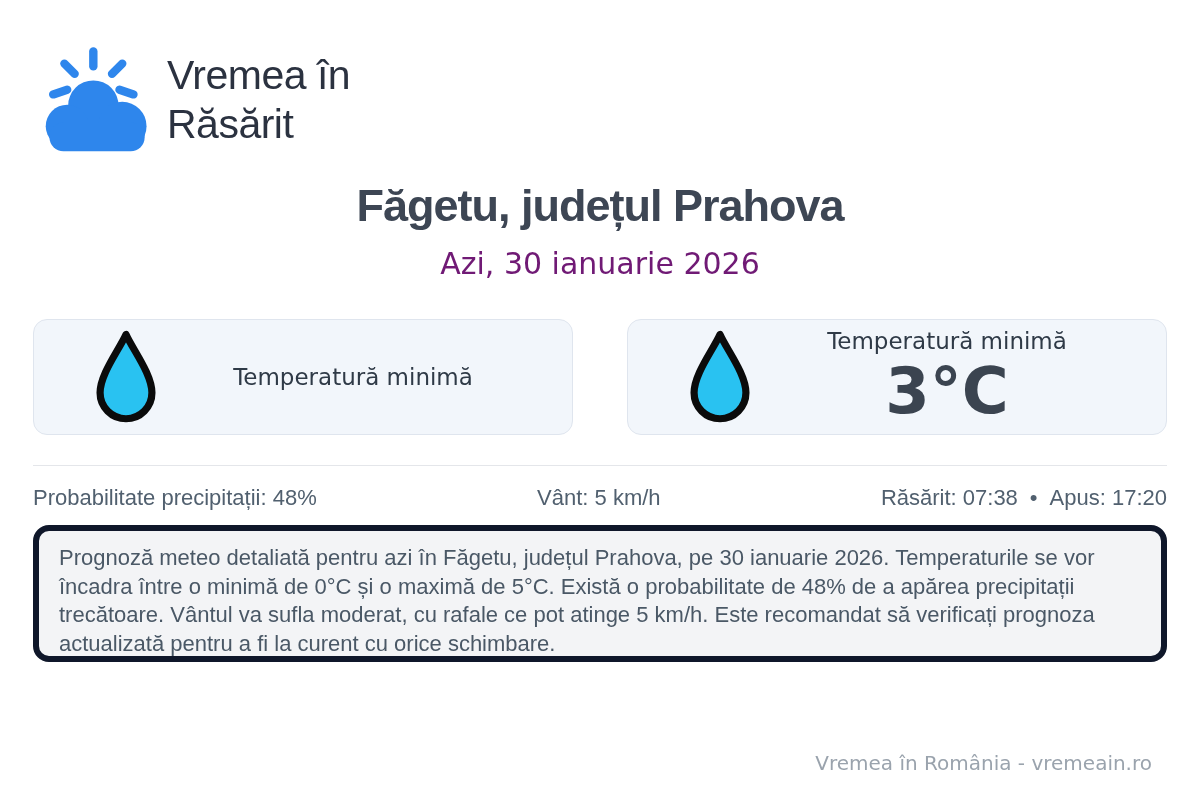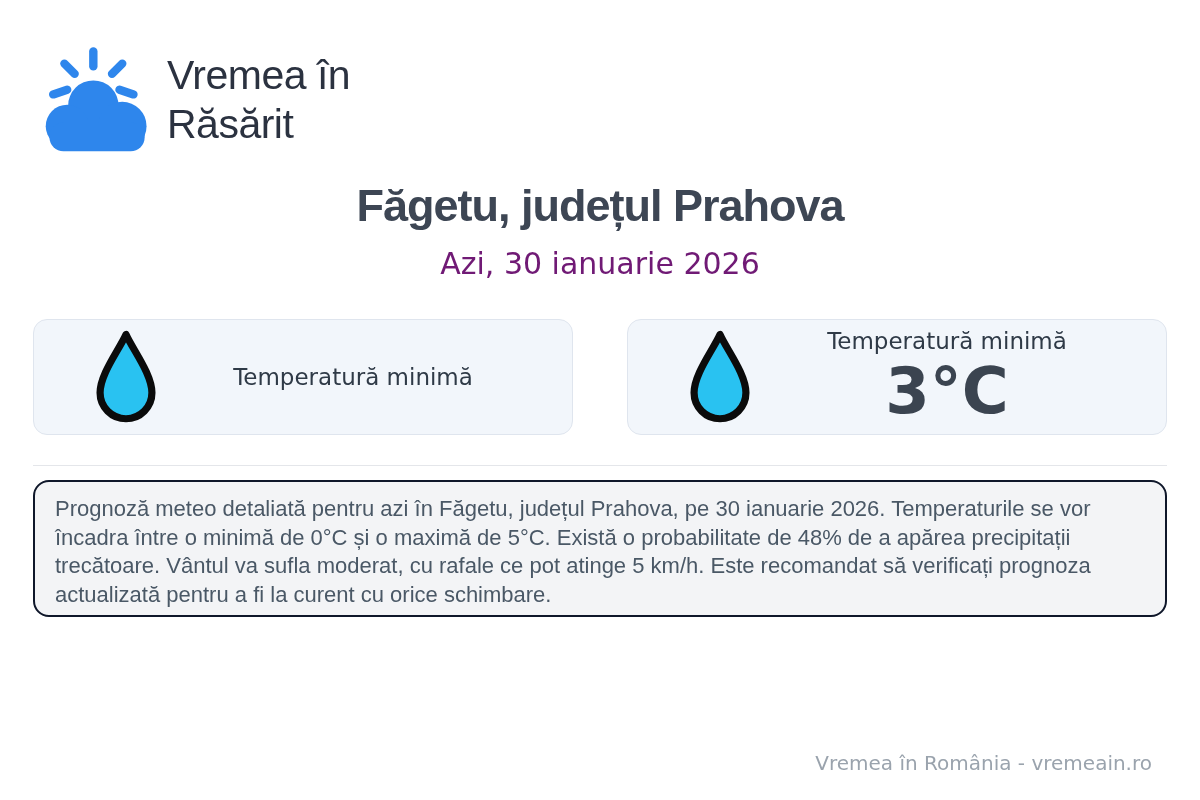--- a/index.html
+++ b/index.html
@@ -83,21 +83,21 @@
     color:#51606f;
   }
   .stat-right .bullet{margin:0 12px;color:#51606f;}
 
   
   .forecast-box{
     margin-top:14px;
     height:137px;
     box-sizing:border-box;
     background:#f3f4f6;
-    border:2px solid #0f172a;
+    border:6px solid #0f172a;
     border-radius:16px;
     padding:13px 20px;
     overflow:visible;
   }
   .forecast-text{
     margin:0;
     font-size:22px;
     line-height:28.5px;
     color:#4a5866;
   }
@@ -160,20 +160,27 @@
       <div class="card-text">
         <div class="card-label">Temperatură minimă</div>
         <div class="card-value">3°C</div>
       </div>
     </div>
 
   </div>
 
   <hr class="divider">
 
+  <div class="stats-row">
+    <span>Probabilitate precipitații: 48%</span>
+    <span>Vânt: 5 km/h</span>
+    <span class="stat-right">
+      <span>Răsărit: 07:38</span><span class="bullet">•</span><span>Apus: 17:20</span>
+    </span>
+  </div>
 
   <div class="forecast-box">
     <p class="forecast-text">Prognoză meteo detaliată pentru azi în Făgetu, județul Prahova, pe 30 ianuarie 2026. Temperaturile se vor încadra între o minimă de 0°C și o maximă de 5°C. Există o probabilitate de 48% de a apărea precipitații trecătoare. Vântul va sufla moderat, cu rafale ce pot atinge 5 km/h. Este recomandat să verificați prognoza actualizată pentru a fi la curent cu orice schimbare.</p>
   </div>
 
   <div class="footer">Vremea în România - vremeain.ro</div>
 
 </div>
 
 </body></html>

